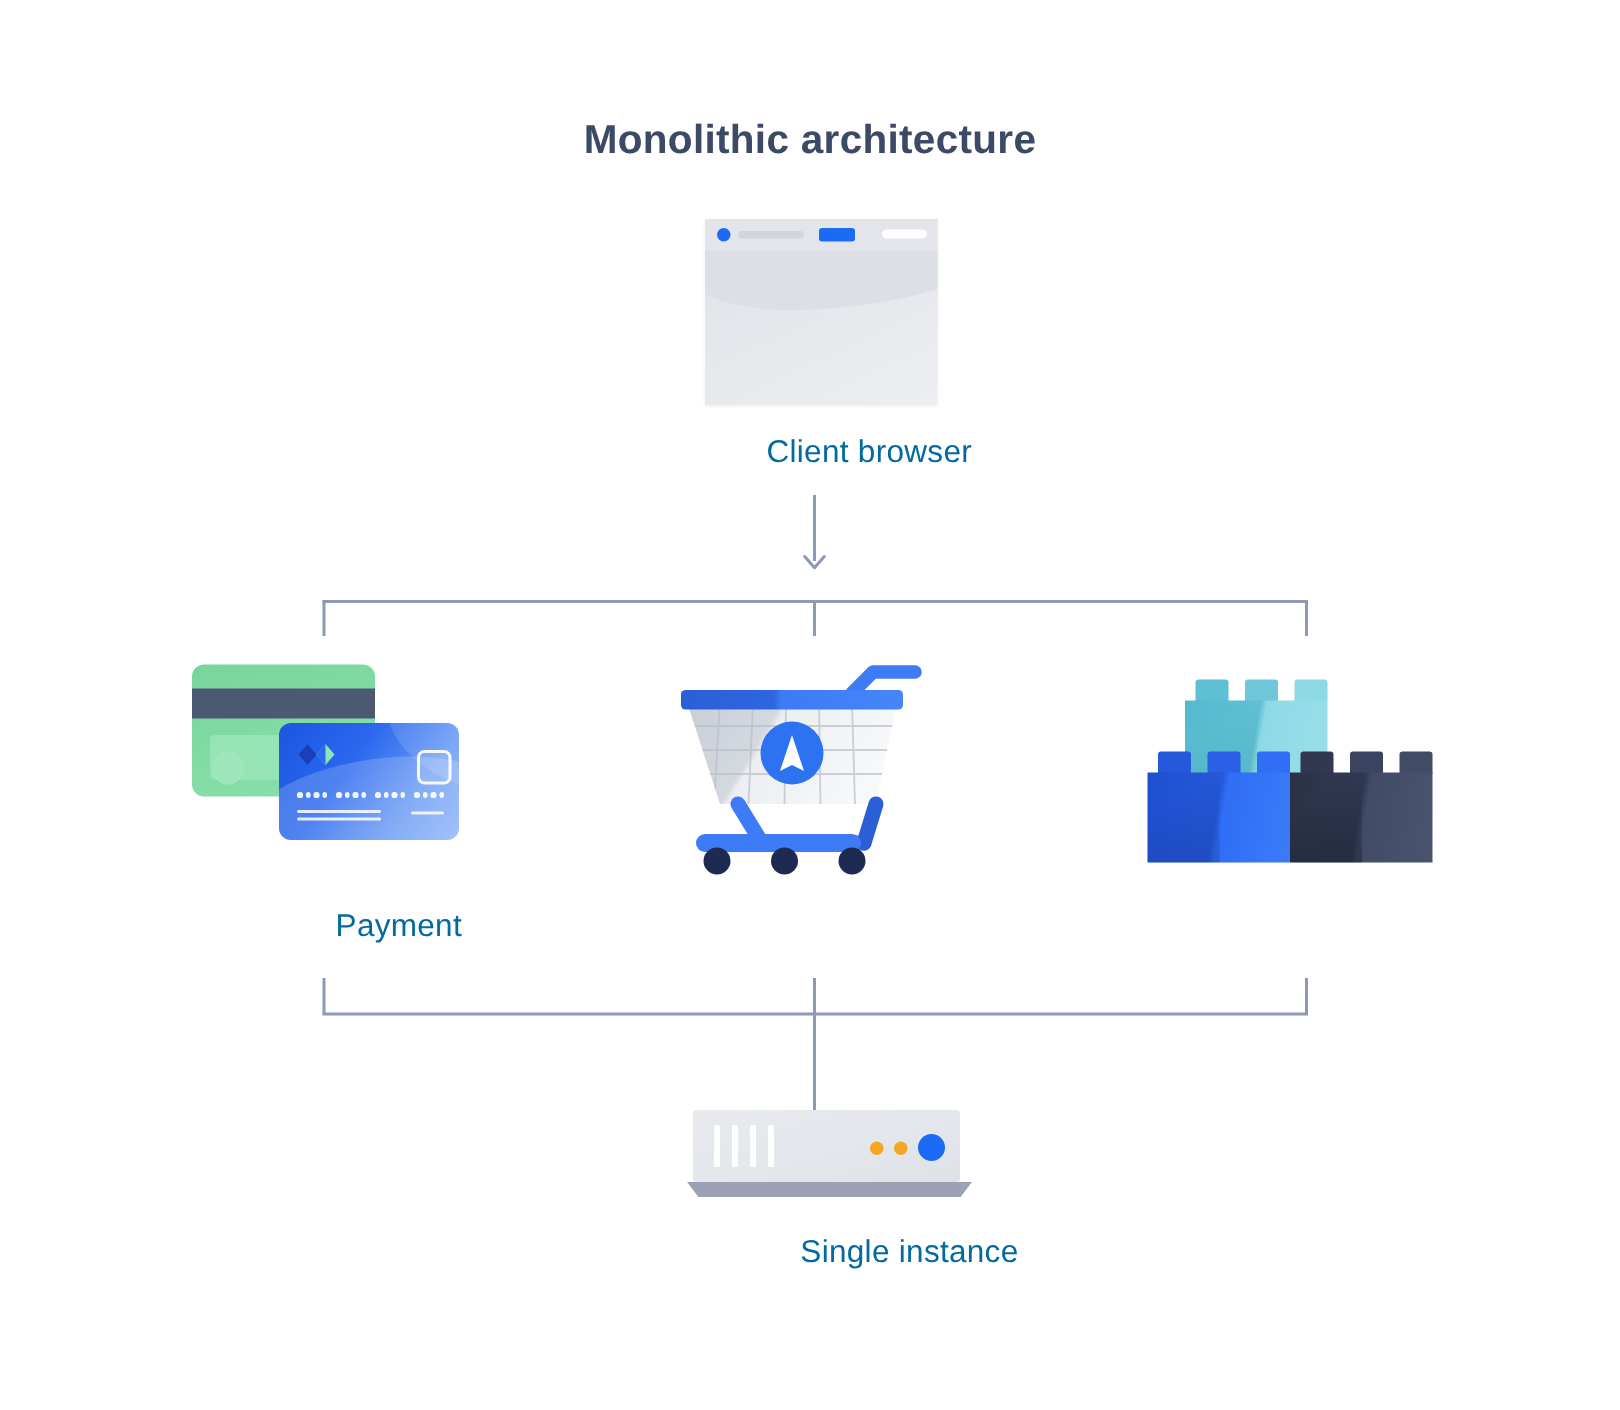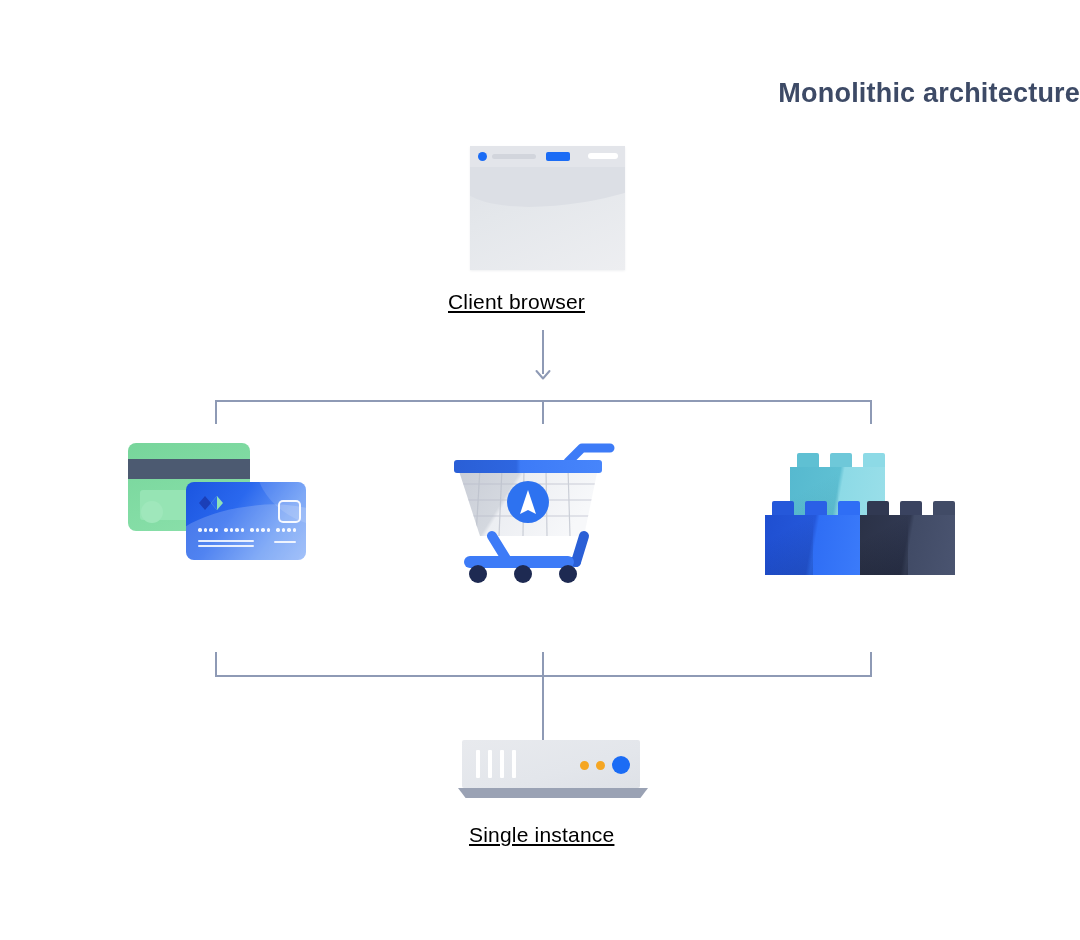--- a/index.html
+++ b/index.html
@@ -20,36 +20,35 @@
     left: 0; top: 0;
     width: 1080px;
     height: 940px;
   }
   
   #title {
     position: absolute;
     left: 0;
     top: 78px;
     width: 1080px;
-    text-align: right;
+    text-align: center;
     font-size: 27px;
     font-weight: bold;
     letter-spacing: 0.2px;
     color: #3d4a66;
   }
   
   .node-label {
     position: absolute;
-    text-align: left;
+    text-align: right;
     font-size: 21px;
     font-weight: normal;
-    color: #000000;
+    color: #0369a1;
     letter-spacing: 0.2px;
     white-space: nowrap;
-    text-decoration: underline;
   }
   
   #browser {
     position: absolute;
     left: 470px;
     top: 146px;
     width: 155px;
     height: 124px;
     background: linear-gradient(150deg, #e9ebef 0%, #e2e5ea 40%, #eceef1 100%);
     box-shadow: 0 1px 2px rgba(100,110,130,0.10);
@@ -379,20 +378,21 @@
           <span class="card-num-dot"></span>
           <span class="card-num-dot"></span>
           <span class="card-num-dot"></span>
       </div>
 
       <div class="card-sigline" style="left:12px; top:58px; width:56px;"></div>
       <div class="card-sigline" style="left:12px; top:63px; width:56px;"></div>
       <div class="card-sigline" style="left:88px; top:59px; width:22px;"></div>
     </div>
   </div>
+  <div class="node-label" id="payment-label">Payment</div>
 
   <svg id="cart-icon" viewBox="0 0 190 145">
     <defs>
       <linearGradient id="basketGrad" x1="0" y1="0" x2="1" y2="0.3">
         <stop offset="0%" stop-color="#c9cdd6"></stop>
         <stop offset="42%" stop-color="#d4d8df"></stop>
         <stop offset="45%" stop-color="#eceef2"></stop>
         <stop offset="100%" stop-color="#f7f8fa"></stop>
       </linearGradient>
       <linearGradient id="rimGrad" x1="0" y1="0" x2="1" y2="0">

